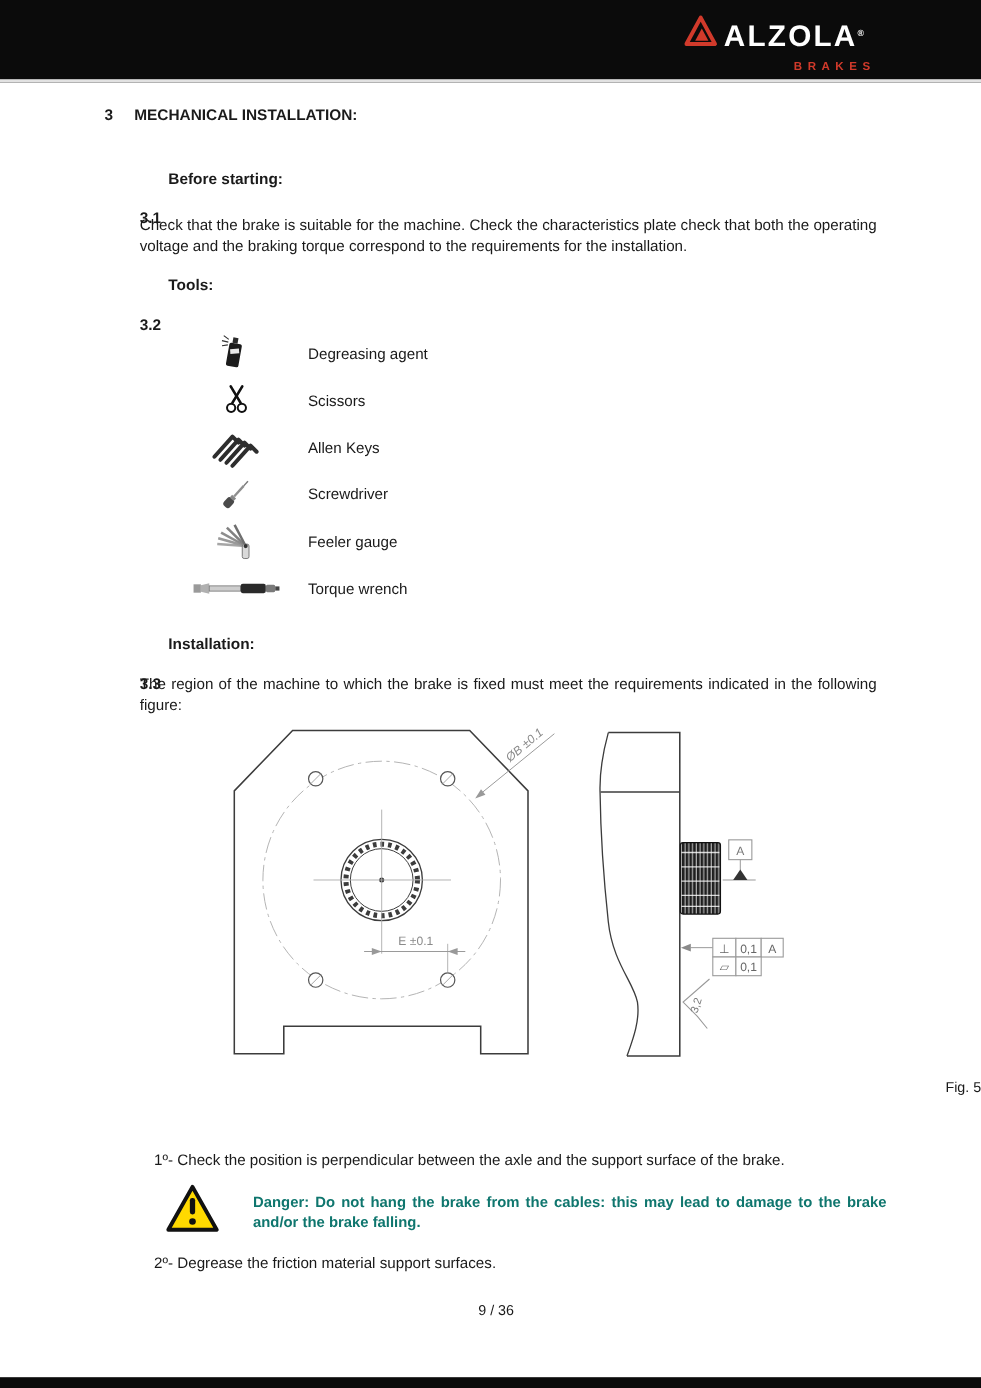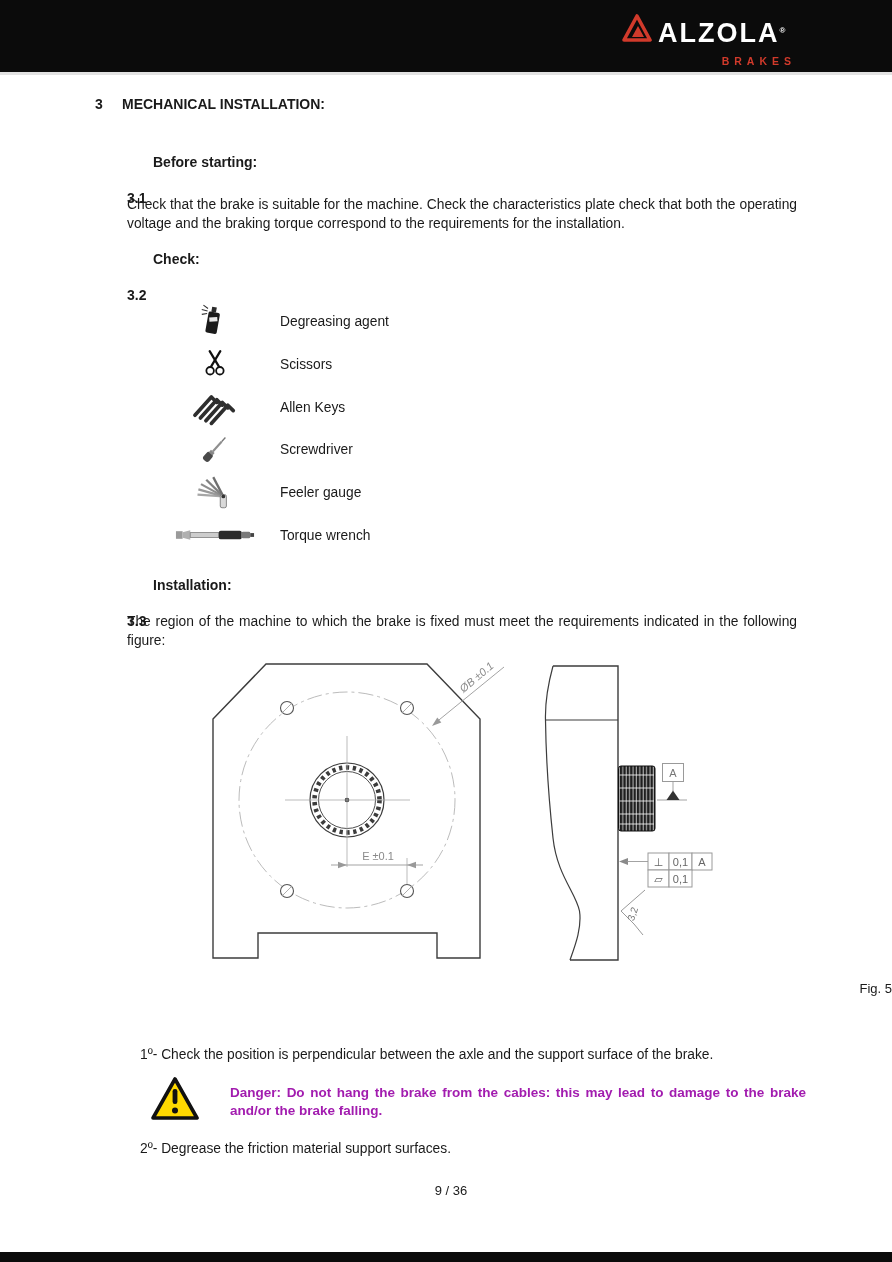--- a/index.html
+++ b/index.html
@@ -19,21 +19,21 @@
   .h-sub .num{width:26px;margin-top:36px;}
   .para{position:absolute;left:127px;width:670px;font-size:13.8px;line-height:18.6px;text-align:justify;}
   .tool-row{position:absolute;left:160px;width:420px;height:42px;display:flex;align-items:center;}
   .tool-ic{width:110px;display:flex;justify-content:center;align-items:center;}
   .tool-lb{margin-left:10px;font-size:13.8px;}
   .figwrap{position:absolute;left:195px;top:653px;width:530px;height:315px;}
   .figcap{position:absolute;left:42px;top:981px;width:850px;text-align:right;font-size:13px;}
   .step{position:absolute;left:140px;font-size:13.8px;}
   .danger-ic{position:absolute;left:151px;top:1076px;}
   .danger-tx{position:absolute;left:230px;top:1084px;width:576px;font-size:13.5px;line-height:17.5px;
-             font-weight:bold;color:#a21caf;text-align:justify;}
+             font-weight:bold;color:#0f766e;text-align:justify;}
   .pagenum{position:absolute;left:5px;top:1183px;width:892px;text-align:center;font-size:13px;}
   .ftr{position:absolute;left:0;bottom:0;width:892px;height:10px;background:#0b0b0b;}
   svg text{font-family:"Liberation Sans","DejaVu Sans",sans-serif;}
 </style>
 </head>
 <body>
 
 <div class="page">
 
   <div class="hdr">
@@ -55,21 +55,21 @@
   </div>
 
   <div class="h-sub" style="top:154px">
     <span class="num">3.1</span>
     <span>Before starting:</span>
   </div>
   <div class="para" style="top:196px">Check that the brake is suitable for the machine. Check the characteristics plate check that both the operating voltage and the braking torque correspond to the requirements for the installation.</div>
 
   <div class="h-sub" style="top:251px">
     <span class="num">3.2</span>
-    <span>Check:</span>
+    <span>Tools:</span>
   </div>
 
   <div class="tool-row" style="top:300px">
     <span class="tool-ic">
       <svg width="34" height="38" viewBox="0 0 40 40">
         <g transform="rotate(10 20 22)">
           <path d="M9,7 L3,4 M9,10 L2,9.5 M9,13 L3,15" stroke="#333" stroke-width="1.3" fill="none"></path>
           <rect x="13.5" y="4" width="5.5" height="6" fill="#2a2a2a"></rect>
           <rect x="10.5" y="10" width="13.5" height="25" rx="2" fill="#1b1b1b"></rect>
           <rect x="12.5" y="16" width="9.5" height="5" fill="#e8e8e8" transform="rotate(-14 17 18)"></rect>

